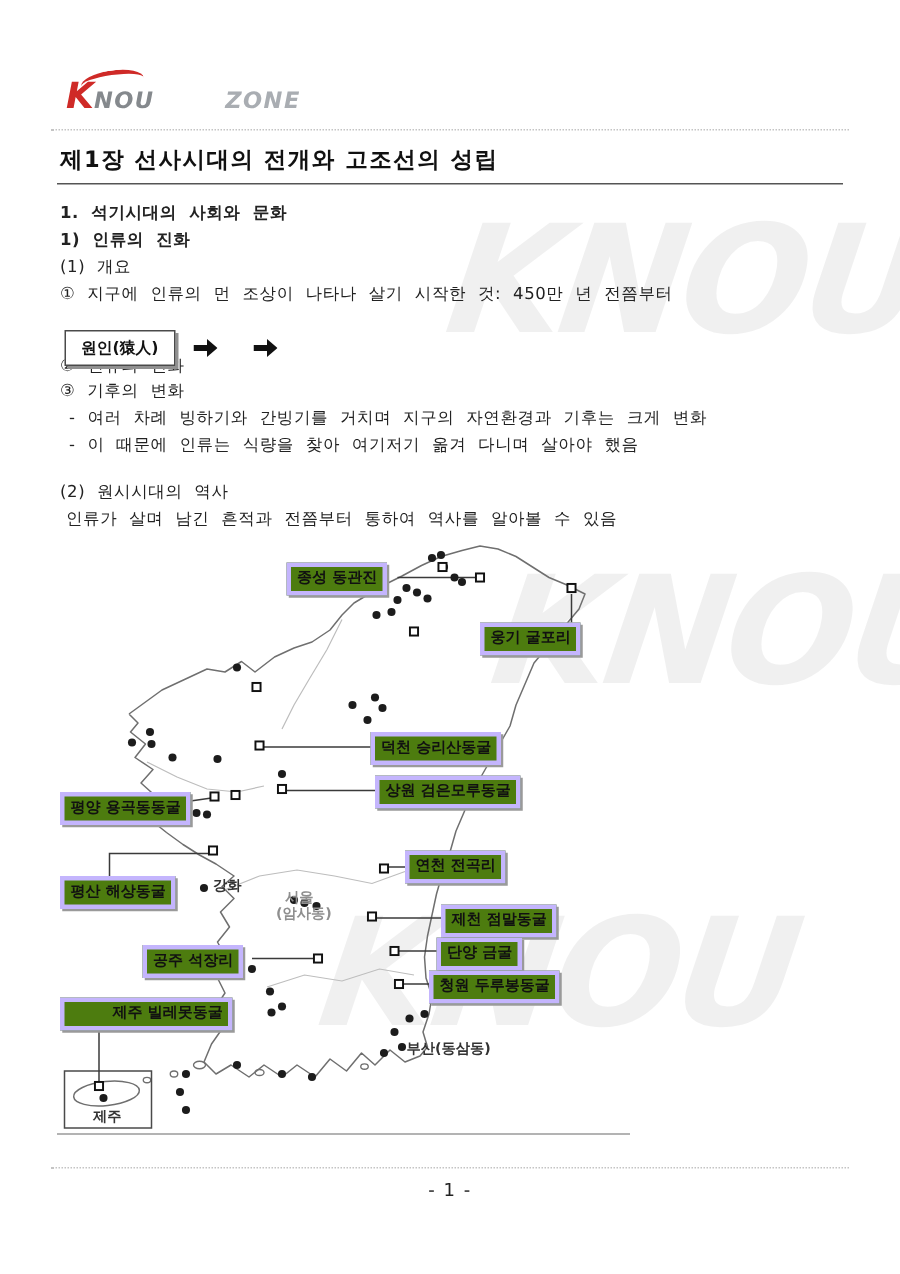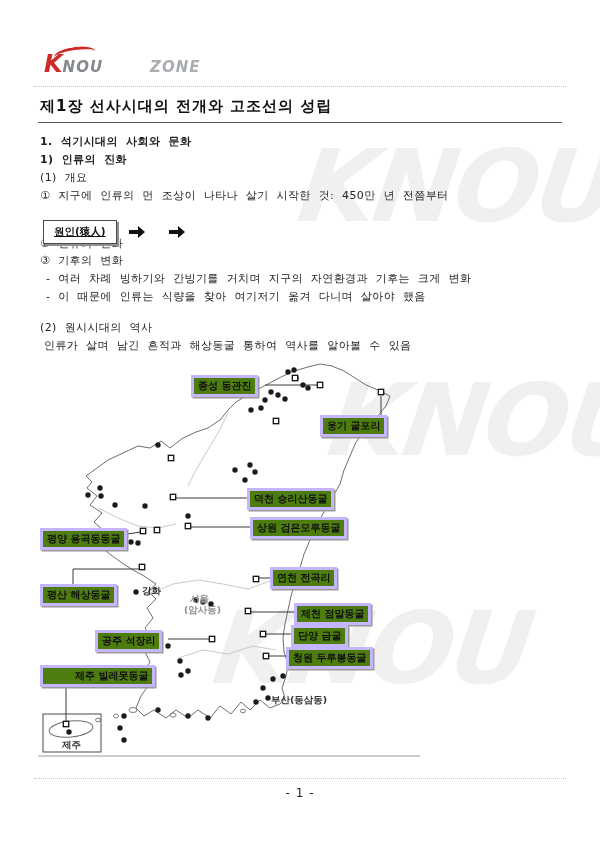--- a/index.html
+++ b/index.html
@@ -27,21 +27,21 @@
       letter-spacing:1px;color:#111;}
   .title-rule{position:absolute;left:38px;top:122px;width:524px;border-top:1px solid #555;}
 
   .tline{position:absolute;left:40px;font-size:11px;letter-spacing:0.4px;word-spacing:4px;
       white-space:nowrap;color:#222;}
   .bold{font-weight:bold;}
 
   
   .evo{position:absolute;left:43px;top:220px;display:flex;align-items:center;gap:0;}
   .evo-box{border:1px solid #4a4a4a;background:#fff;box-shadow:2px 2px 0 #909090;
-      font-size:10.5px;font-weight:bold;padding:4px 10px;white-space:nowrap;color:#111;text-decoration:underline;}
+      font-size:10.5px;font-weight:bold;padding:4px 10px;white-space:nowrap;color:#111;}
   .evo-arrow{margin:0 12px;display:inline-flex;}
 
   
   .map{position:absolute;left:38px;top:358px;width:394px;height:402px;}
   .map svg{position:absolute;left:0;top:0;}
   .map-label{position:absolute;border:3px solid #c4b5fd;background:#4d7c0f;
       box-shadow:1.5px 1.5px 0 #9a9a9a;font-size:10px;font-weight:bold;line-height:1;
       padding:3px 4px;white-space:nowrap;color:#111;z-index:3;}
   .map-plain{position:absolute;font-size:9.5px;font-weight:bold;line-height:1;
       white-space:nowrap;z-index:2;}
@@ -103,21 +103,21 @@
             <rect x="0" y="4" width="9" height="4" fill="#111"></rect>
             <polygon points="9,0 16,6 9,12" fill="#111"></polygon>
           </svg>
       </span>
     </div>
 
     <div class="tline" style="top:253px;">③ 기후의 변화</div>
     <div class="tline" style="top:271px;left:46px;">- 여러 차례 빙하기와 간빙기를 거치며 지구의 자연환경과 기후는 크게 변화</div>
     <div class="tline" style="top:289px;left:46px;">- 이 때문에 인류는 식량을 찾아 여기저기 옮겨 다니며 살아야 했음</div>
     <div class="tline" style="top:320px;">(2) 원시시대의 역사</div>
-    <div class="tline" style="top:338px;left:44px;">인류가 살며 남긴 흔적과 해상동굴 통하여 역사를 알아볼 수 있음</div>
+    <div class="tline" style="top:338px;left:44px;">인류가 살며 남긴 흔적과 전쯤부터 통하여 역사를 알아볼 수 있음</div>
 
     <div class="map">
       <svg width="394" height="402" viewBox="0 0 394 402">
 
         <polyline class="coast" points="48,118 70,102 85,95 100,88 112,90 123,83 132,90 145,80 158,74 170,70 182,62 190,52 198,44 208,38 218,32 230,26 243,19 256,13 270,9 282,6 294,8 306,13 317,20 328,27 340,32 352,38 348,48 338,60 328,72 318,84 312,98 306,112 302,126 294,140 286,154 278,168 272,182 266,196 262,210 257,224 253,238 250,252 247,266 245,280 246,294 250,306 248,318 244,330 247,340 242,346 232,350 222,342 212,352 203,344 193,356 182,348 172,360 160,352 150,360 138,352 128,360 116,352 106,358 98,350 103,338 110,328 104,316 112,304 106,292 113,281 107,270 115,260 109,250 118,241 110,233 118,226 106,218 95,212 84,205 73,197 63,189 54,182 66,173 56,164 64,155 52,147 59,138 49,130 54,124 48,118"></polyline>
 
         <polyline class="river" points="190,55 180,75 168,95 158,112 150,128"></polyline>
         <polyline class="river" points="60,150 80,160 100,168 120,170 138,166"></polyline>
         <polyline class="river" points="110,236 135,226 160,222 185,226 210,231 232,223"></polyline>
         <polyline class="river" points="140,300 165,292 190,296 215,288 238,292"></polyline>

